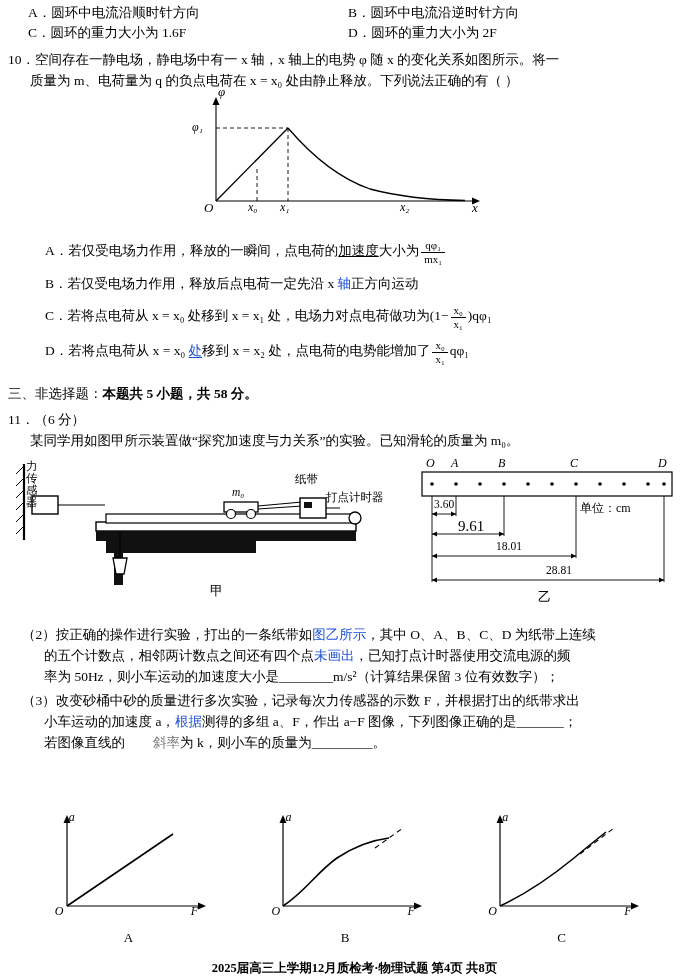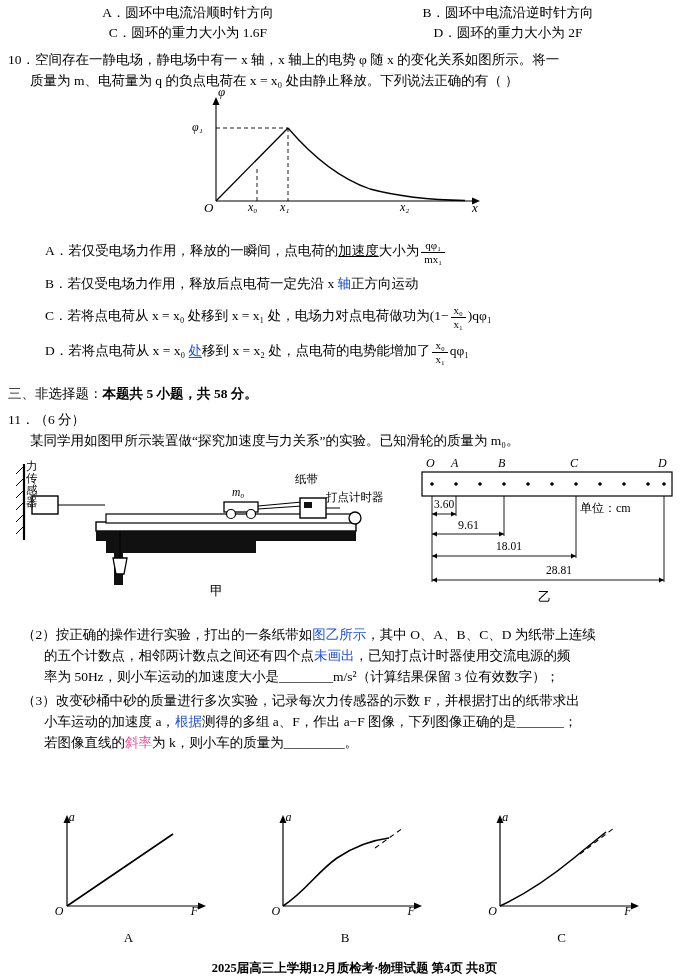--- a/index.html
+++ b/index.html
@@ -8,21 +8,21 @@
     height:979px;
     background:#ffffff;
     font-family:"Liberation Serif", serif;
     color:#000;
     font-size:13.5px;
     position:relative;
     overflow:hidden;
   }
   .page{position:relative;width:691px;height:979px;padding:0;}
   .opt-grid{display:flex;width:100%;}
-  .opt-col{width:50%;text-align:center;}
+  .opt-col{width:50%;}
   .line{line-height:1.55;}
   .bold{font-weight:bold;}
   .underline{text-decoration:underline;}
   .frac{display:inline-block;vertical-align:middle;text-align:center;font-size:11px;line-height:1.15;margin:0 2px;}
   .frac .num{display:block;border-bottom:1px solid #000;padding:0 3px;}
   .frac .den{display:block;padding:0 3px;}
   svg{display:block;}
   .fig-wrap{position:relative;}
   .footer{
     position:absolute;left:0;bottom:2px;width:100%;
@@ -195,41 +195,41 @@
       <line x1="14" y1="110" x2="246" y2="110" stroke="#000" stroke-width="0.9"></line>
       <polygon points="14,110 19,107.5 19,112.5" fill="#000"></polygon>
       <polygon points="246,110 241,107.5 241,112.5" fill="#000"></polygon>
     </svg>
     <div style="position:absolute;left:8px;top:-14px;font-size:12px;font-style:italic;">O</div>
     <div style="position:absolute;left:33px;top:-14px;font-size:12px;font-style:italic;">A</div>
     <div style="position:absolute;left:80px;top:-14px;font-size:12px;font-style:italic;">B</div>
     <div style="position:absolute;left:152px;top:-14px;font-size:12px;font-style:italic;">C</div>
     <div style="position:absolute;left:240px;top:-14px;font-size:12px;font-style:italic;">D</div>
     <div style="position:absolute;left:16px;top:28px;font-size:11.5px;">3.60</div>
-    <div style="position:absolute;left:40px;top:48px;font-size:12px;">9.61</div>
+    <div style="position:absolute;left:40px;top:48px;font-size:15px;">9.61</div>
     <div style="position:absolute;left:78px;top:70px;font-size:11.5px;">18.01</div>
     <div style="position:absolute;left:128px;top:94px;font-size:11.5px;">28.81</div>
     <div style="position:absolute;left:162px;top:30px;font-size:12px;">单位：cm</div>
     <div style="position:absolute;left:120px;top:118px;font-size:13px;">乙</div>
   </div>
 
   <div style="position:absolute;left:8px;top:622px;width:676px;">
     <div class="line" style="margin-left:14px;margin-top:3px;">
       <span>（2）按正确的操作进行实验，打出的一条纸带如</span><span style="color:#1b4fd8;">图乙所示</span><span>，其中 O、A、B、C、D 为纸带上连续</span>
     </div>
     <div class="line" style="margin-left:36px;">
       <span>的五个计数点，相邻两计数点之间还有四个点</span><span style="color:#1b4fd8;">未画出</span><span>，已知打点计时器使用交流电源的频</span>
     </div>
     <div class="line" style="margin-left:36px;">率为 50Hz，则小车运动的加速度大小是________m/s²（计算结果保留 3 位有效数字）；</div>
     <div class="line" style="margin-left:14px;margin-top:3px;">（3）改变砂桶中砂的质量进行多次实验，记录每次力传感器的示数 F，并根据打出的纸带求出</div>
     <div class="line" style="margin-left:36px;">
       <span>小车运动的加速度 a，</span><span style="color:#1b4fd8;">根据</span><span>测得的多组 a、F，作出 a−F 图像，下列图像正确的是_______；</span>
     </div>
     <div class="line" style="margin-left:36px;">
-      <span>若图像直线的</span><span style="color:#ec4899;">斜率</span><span>为 k，则小车的质量为_________。</span>
+      <span>若图像直线的</span><span style="color:#737373;padding-left:28px;">斜率</span><span>为 k，则小车的质量为_________。</span>
     </div>
   </div>
 
   <div style="position:absolute;left:20px;top:808px;width:650px;" class="graph-row">
 
     <div class="fig-wrap" style="width:175px;">
       <svg width="175" height="108" viewBox="0 0 175 108">
         <line x1="26" y1="6" x2="26" y2="92" stroke="#000" stroke-width="1.2"></line>
         <polygon points="26,1 22.5,9 29.5,9" fill="#000"></polygon>
         <line x1="26" y1="92" x2="160" y2="92" stroke="#000" stroke-width="1.2"></line>

